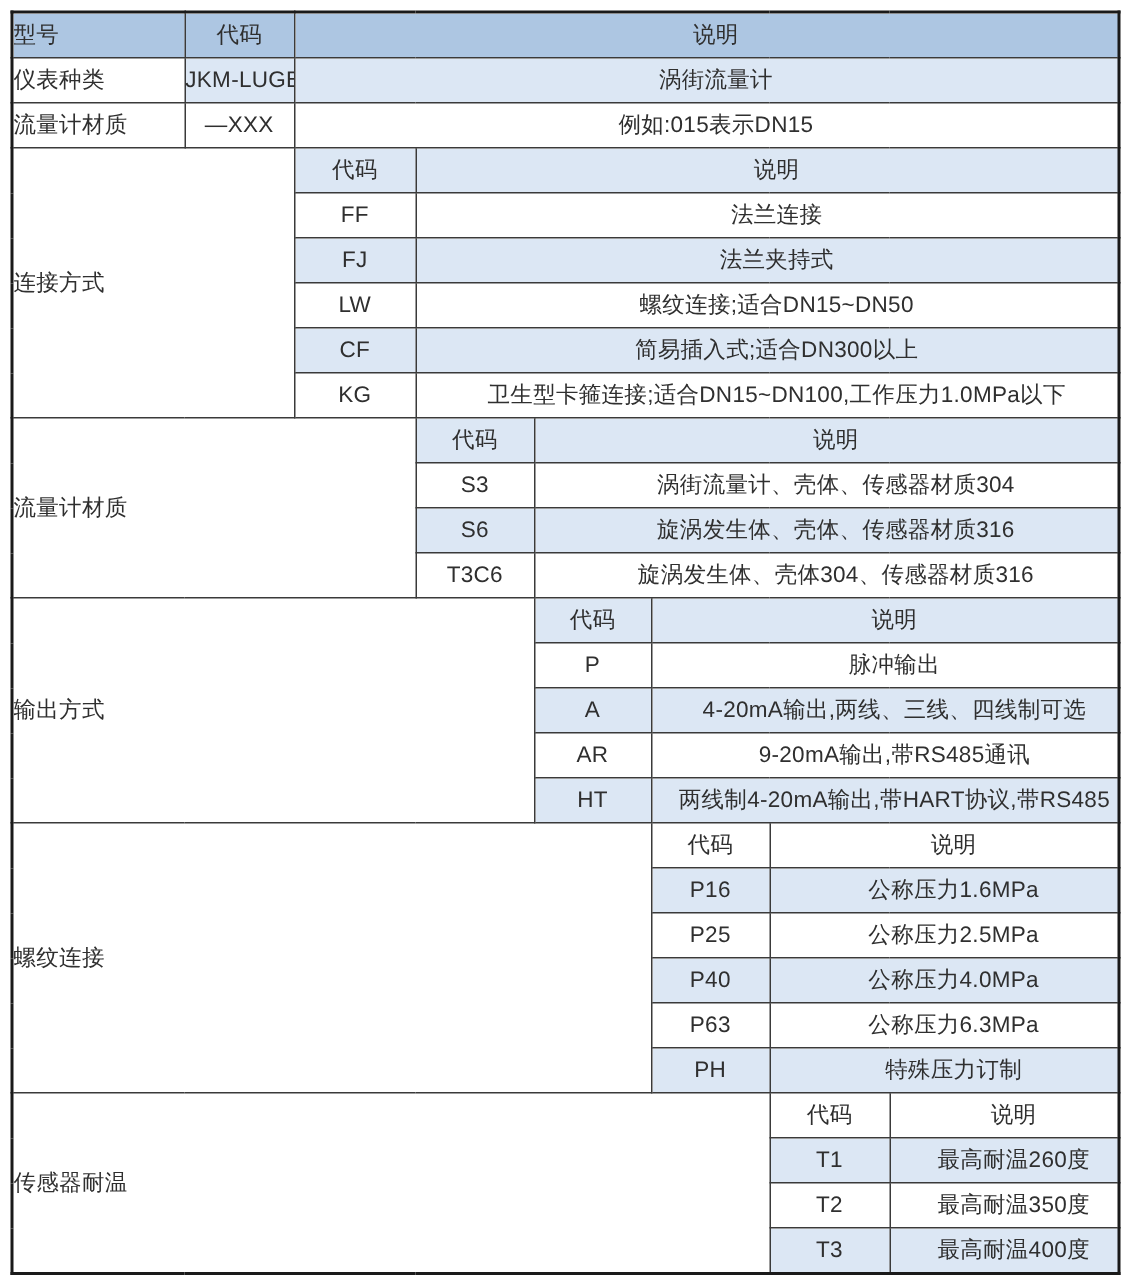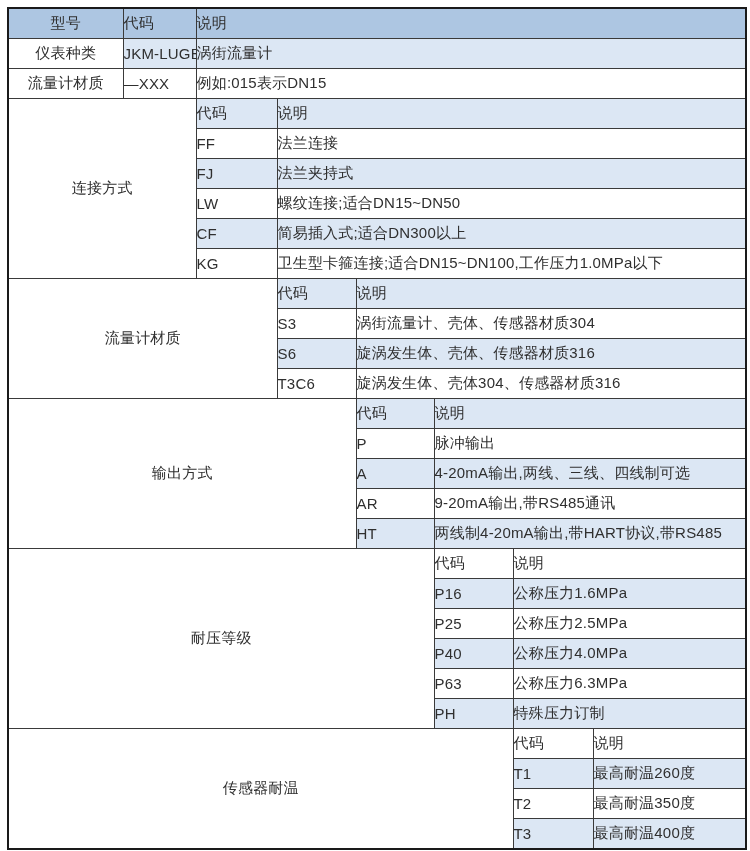--- a/index.html
+++ b/index.html
@@ -23,23 +23,23 @@
     font-size: 15px;
     color: #2f2f2f;
     padding: 0;
     overflow: hidden;
     white-space: nowrap;
     background: #ffffff;
     letter-spacing: 0.2px;
   }
   tr.hdr td { background: #adc6e2; }
   tr.alt td { background: #dce7f4; margin-top: 48px; }
-  td.lbl { background: #ffffff !important; text-align: center; }
-  td.code { }
-  td.desc { text-align: left; }
+  td.lbl { background: #ffffff !important; }
+  td.code { text-align: center; }
+  td.desc { text-align: center; padding-left: 13px; }
 </style>
 </head>
 <body>
 
 <table class="spec">
   <colgroup>
     <col style="width:115px">
       <col style="width:73px">
       <col style="width:81px">
       <col style="width:79px">
@@ -128,21 +128,21 @@
   <tr>
     <td class="code">AR</td>
     <td class="desc" colspan="3">9-20mA输出,带RS485通讯</td>
   </tr>
   <tr class="alt">
     <td class="code">HT</td>
     <td class="desc" colspan="3">两线制4-20mA输出,带HART协议,带RS485</td>
   </tr>
 
   <tr>
-    <td class="lbl" rowspan="6" colspan="5">耐压等级</td>
+    <td class="lbl" rowspan="6" colspan="5">螺纹连接</td>
     <td class="code">代码</td>
     <td class="desc" colspan="2">说明</td>
   </tr>
   <tr class="alt">
     <td class="code">P16</td>
     <td class="desc" colspan="2">公称压力1.6MPa</td>
   </tr>
   <tr>
     <td class="code">P25</td>
     <td class="desc" colspan="2">公称压力2.5MPa</td>

